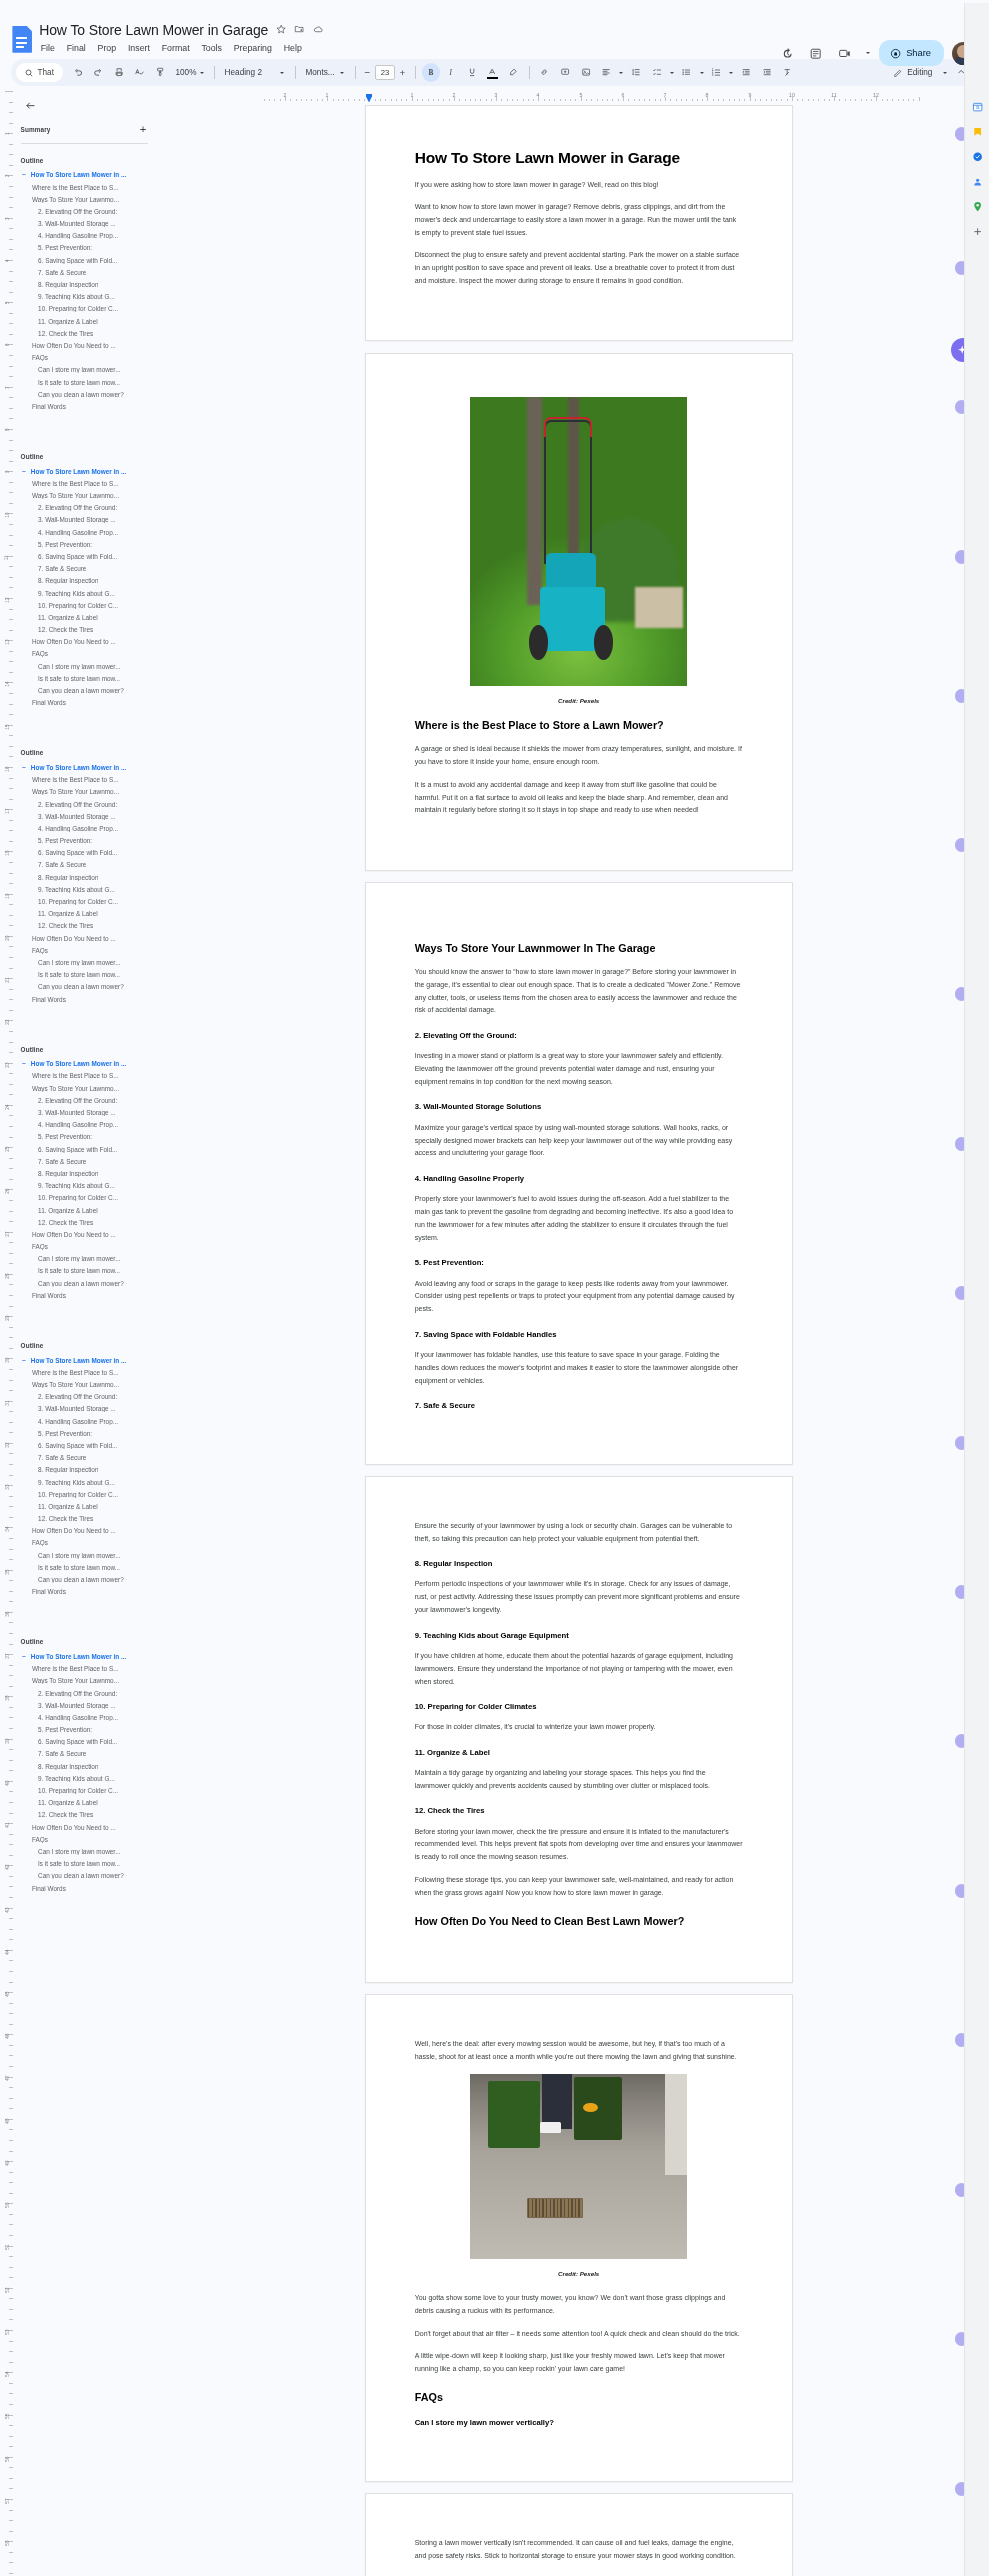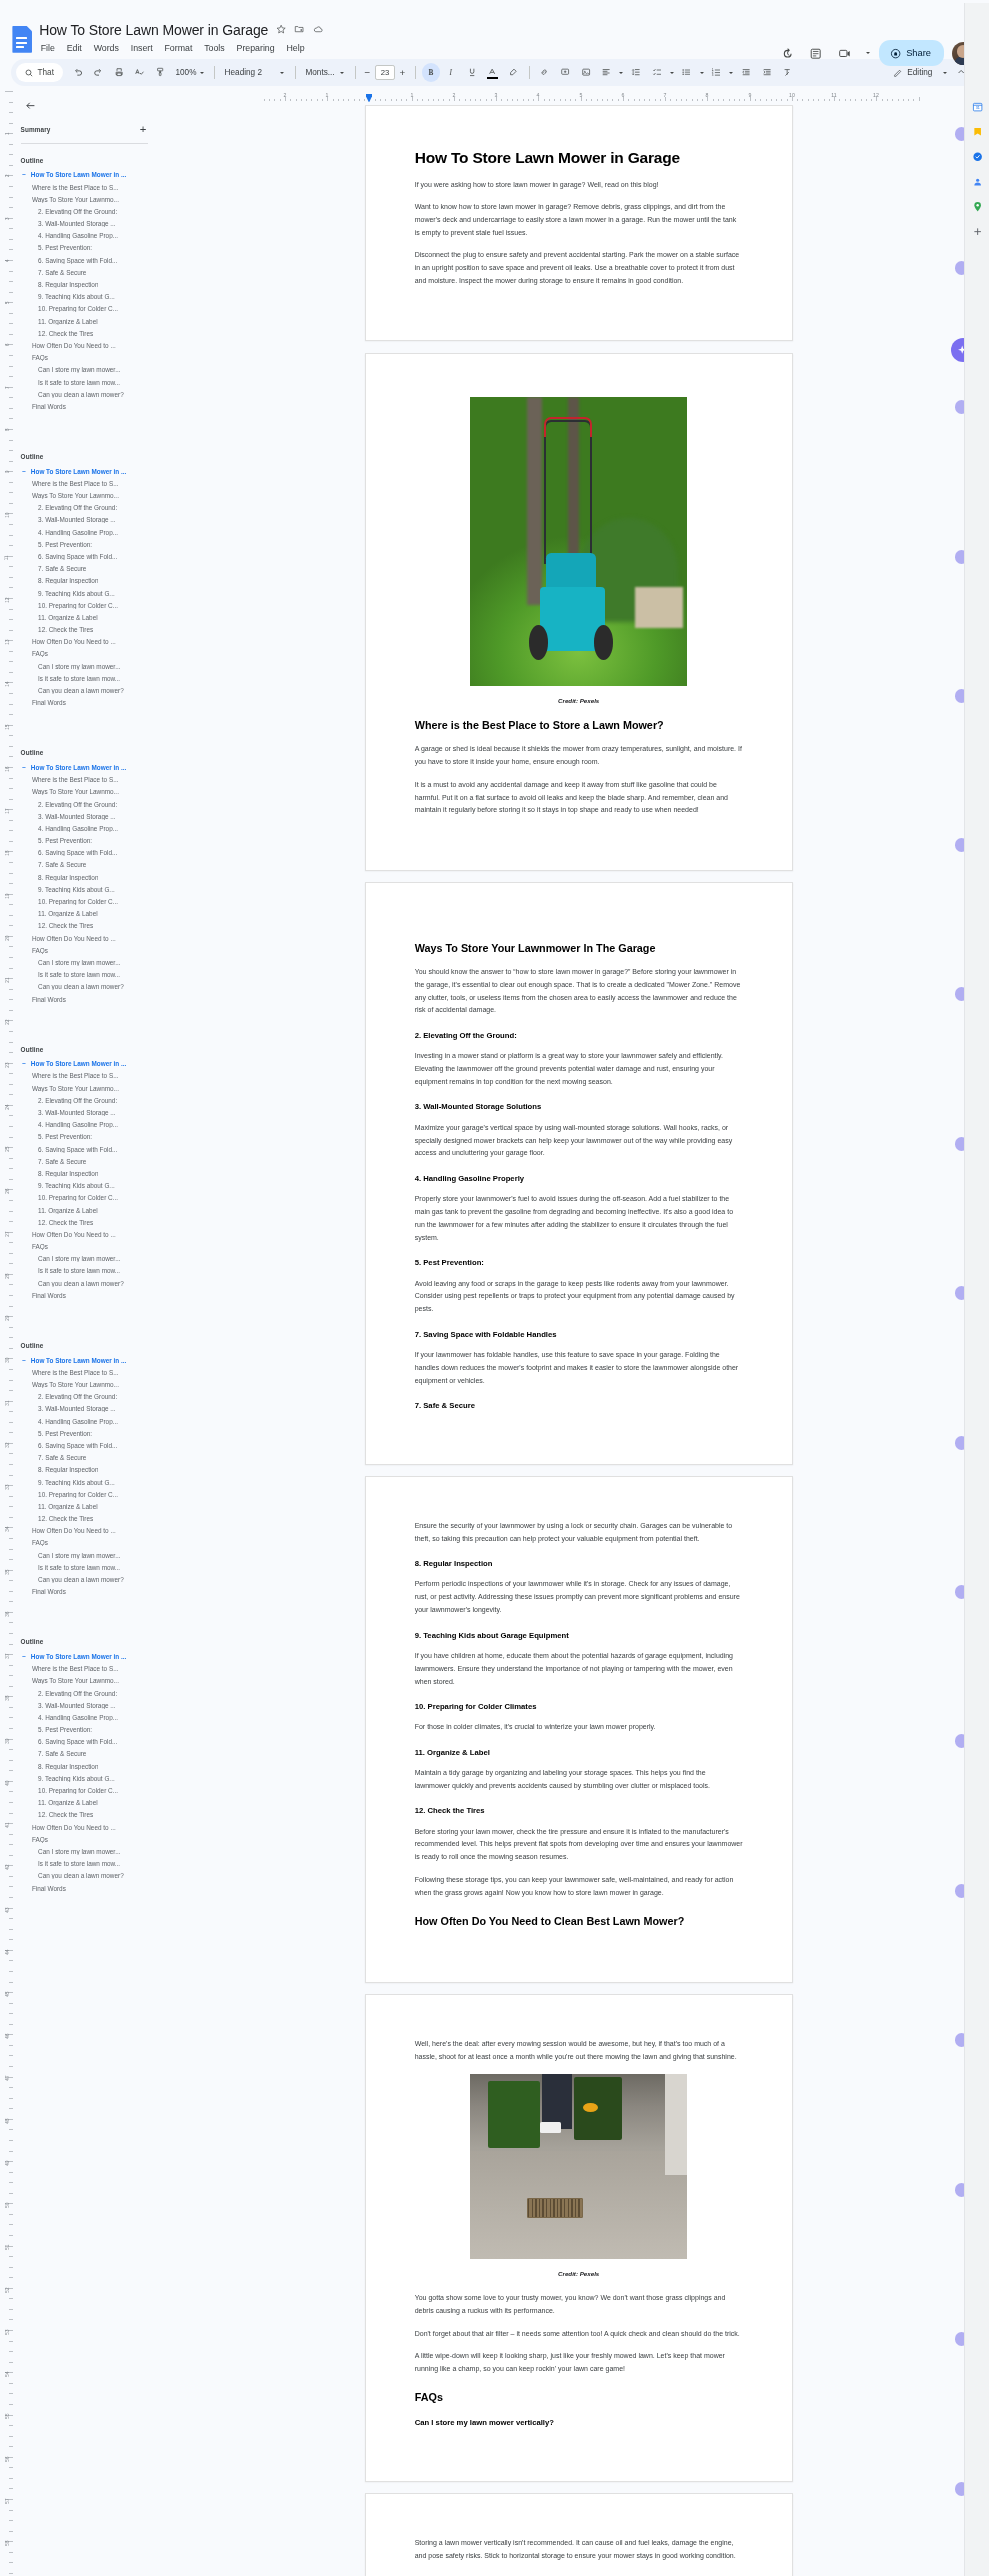--- a/index.html
+++ b/index.html
@@ -160,22 +160,22 @@
           </svg>
         </span>
       <span class="tiny-icon">
           <svg viewBox="0 0 24 24">
             <path d="M6.5 18h11a3.5 3.5 0 0 0 .4-7 5 5 0 0 0-9.6-1.3A3.6 3.6 0 0 0 6.5 18z" fill="none" stroke="#444746" stroke-width="1.6"></path>
           </svg>
         </span>
     </div>
     <div class="menu-row">
       <span>File</span>
-      <span>Edit</span>
-      <span>Words</span>
+      <span>Final</span>
+      <span>Prop</span>
       <span>Insert</span>
       <span>Format</span>
       <span>Tools</span>
       <span>Preparing</span>
       <span>Help</span>
     </div>
   </div>
   <div class="topbar-right">
     <div class="tb-icon">
         <svg viewBox="0 0 24 24">

